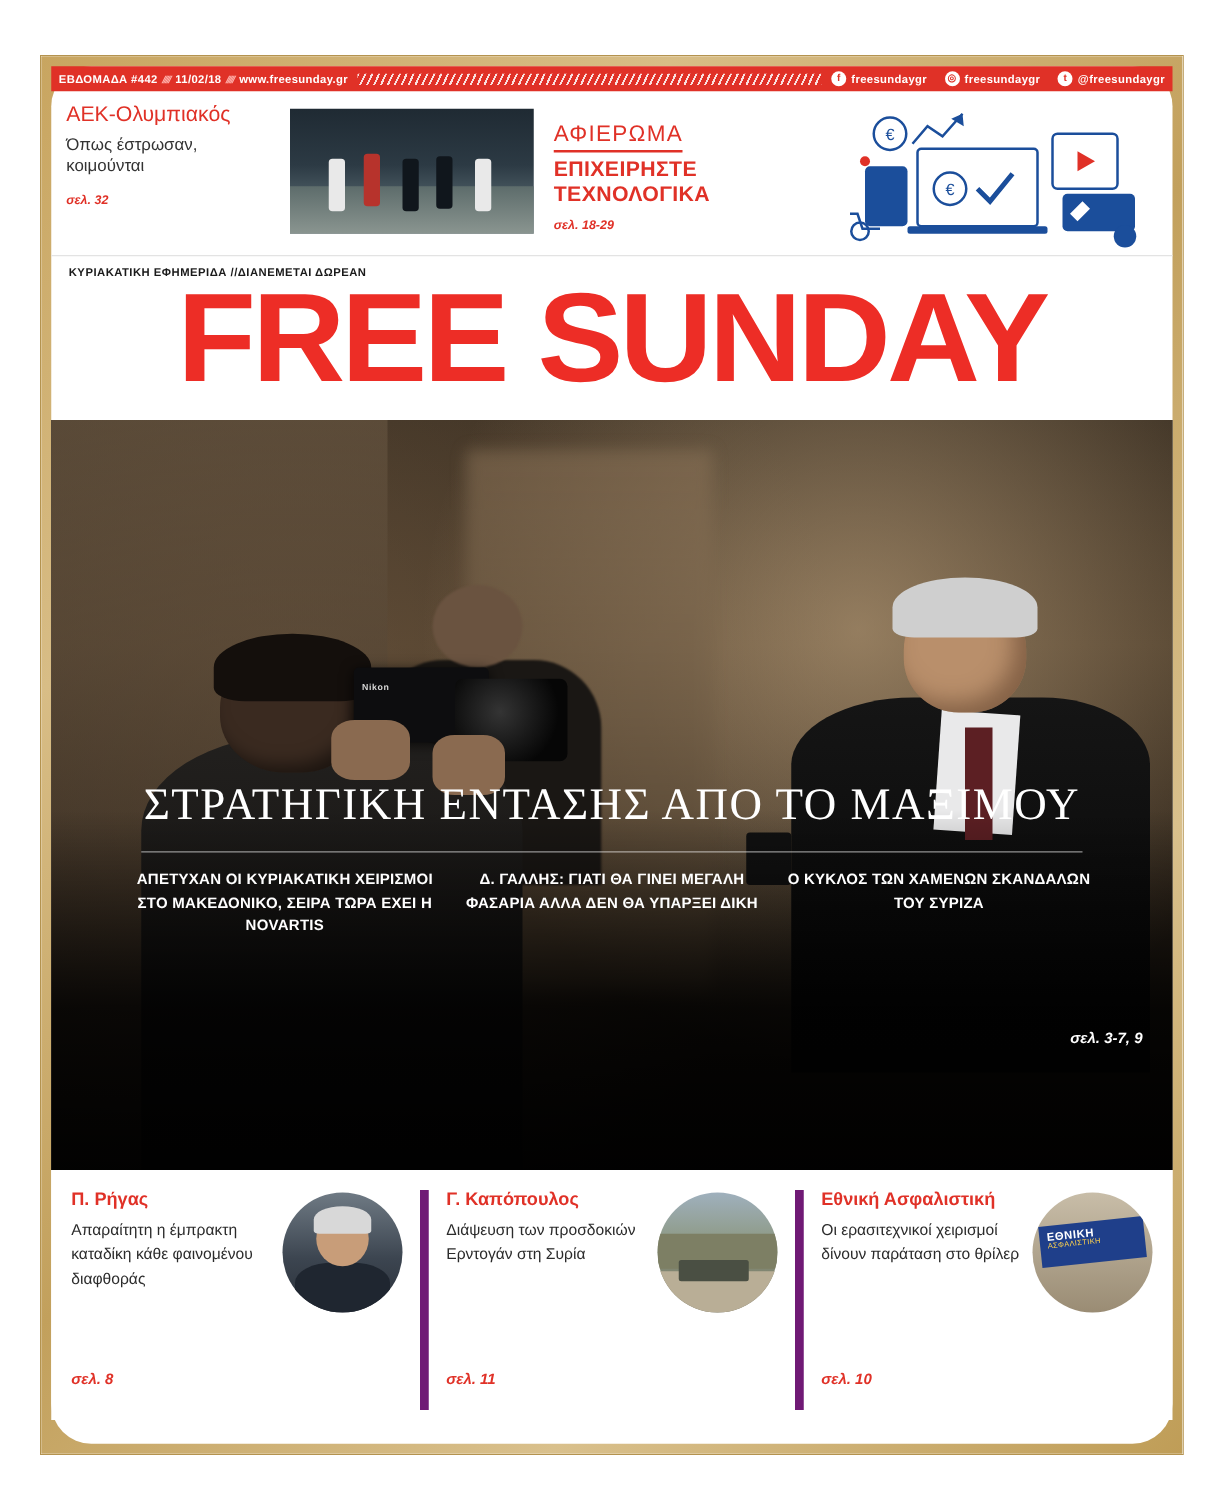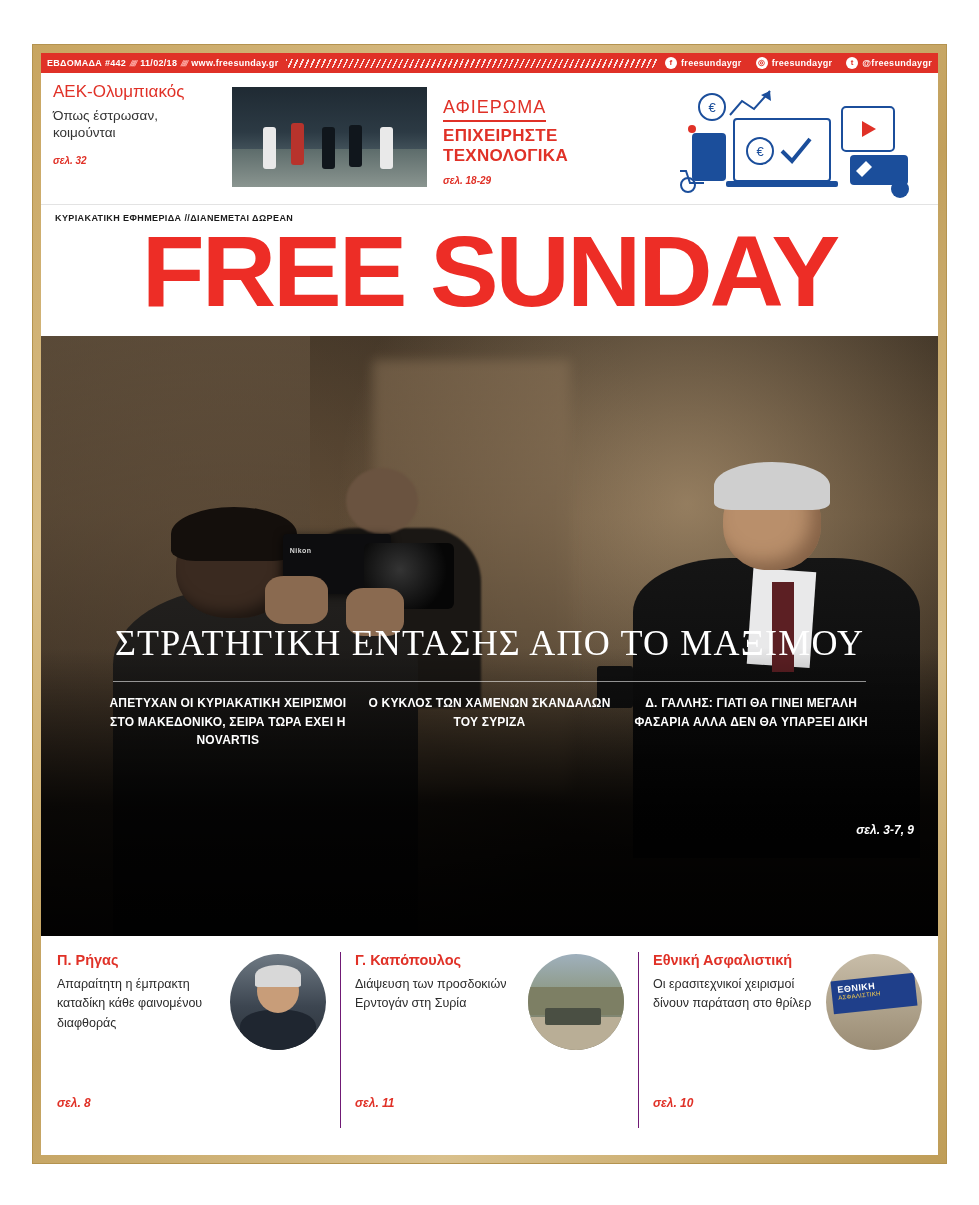--- a/index.html
+++ b/index.html
@@ -28,20 +28,21 @@
     background: linear-gradient(135deg,#c8a560 0%, #d8bd86 25%, #c2a05c 50%, #d9c08c 75%, #bf9d57 100%);
     box-shadow: 0 0 0 1px #b4934f;
   }
   .paper {
     position: absolute;
     left: 8px;
     top: 8px;
     right: 8px;
     bottom: 8px;
     background: #ffffff;
+    border-radius: 32px;
   }
 
   
   .topbar {
     position: relative;
     height: 20px;
     background: #e03127;
     color: #ffffff;
     display: flex;
     align-items: center;
@@ -345,21 +346,21 @@
     padding: 16px 2px 8px 2px;
     background: #ffffff;
   }
   .teaser {
     flex: 1;
     display: flex;
     box-sizing: border-box;
     padding: 0 14px;
     position: relative;
   }
-  .teaser + .teaser { border-left: 1px solid #701a75; }
+  .teaser + .teaser { border-left: 7px solid #701a75; }
   .teaser .txt { flex: 1; padding-right: 8px; }
   .teaser .name {
     color: #e03127;
     font-size: 14.5px;
     font-weight: bold;
     margin-bottom: 7px;
   }
   .teaser .body {
     color: #2b2b2b;
     font-size: 12.5px;
@@ -531,22 +532,22 @@
         <div class="r-hair"></div>
         <div class="mic"></div>
 
         <div class="scrim"></div>
 
         <div class="headline">ΣΤΡΑΤΗΓΙΚΗ ΕΝΤΑΣΗΣ ΑΠΟ ΤΟ ΜΑΞΙΜΟΥ</div>
         <div class="rule"></div>
 
         <div class="decks">
           <div class="deck">ΑΠΕΤΥΧΑΝ ΟΙ ΚΥΡΙΑΚΑΤΙΚΗ ΧΕΙΡΙΣΜΟΙ ΣΤΟ ΜΑΚΕΔΟΝΙΚΟ, ΣΕΙΡΑ ΤΩΡΑ ΕΧΕΙ Η NOVARTIS</div>
+          <div class="deck">Δ. ΓΑΛΛΗΣ: ΓΙΑΤΙ ΘΑ ΓΙΝΕΙ ΜΕΓΑΛΗ ΦΑΣΑΡΙΑ ΑΛΛΑ ΔΕΝ ΘΑ ΥΠΑΡΞΕΙ ΔΙΚΗ</div>
           <div class="deck">Ο ΚΥΚΛΟΣ ΤΩΝ ΧΑΜΕΝΩΝ ΣΚΑΝΔΑΛΩΝ ΤΟΥ ΣΥΡΙΖΑ</div>
-          <div class="deck">Δ. ΓΑΛΛΗΣ: ΓΙΑΤΙ ΘΑ ΓΙΝΕΙ ΜΕΓΑΛΗ ΦΑΣΑΡΙΑ ΑΛΛΑ ΔΕΝ ΘΑ ΥΠΑΡΞΕΙ ΔΙΚΗ</div>
         </div>
 
         <div class="pages">σελ. 3-7, 9</div>
       </div>
 
       <div class="teasers">
 
         <div class="teaser">
           <div class="txt">
             <div class="name">Π. Ρήγας</div>

